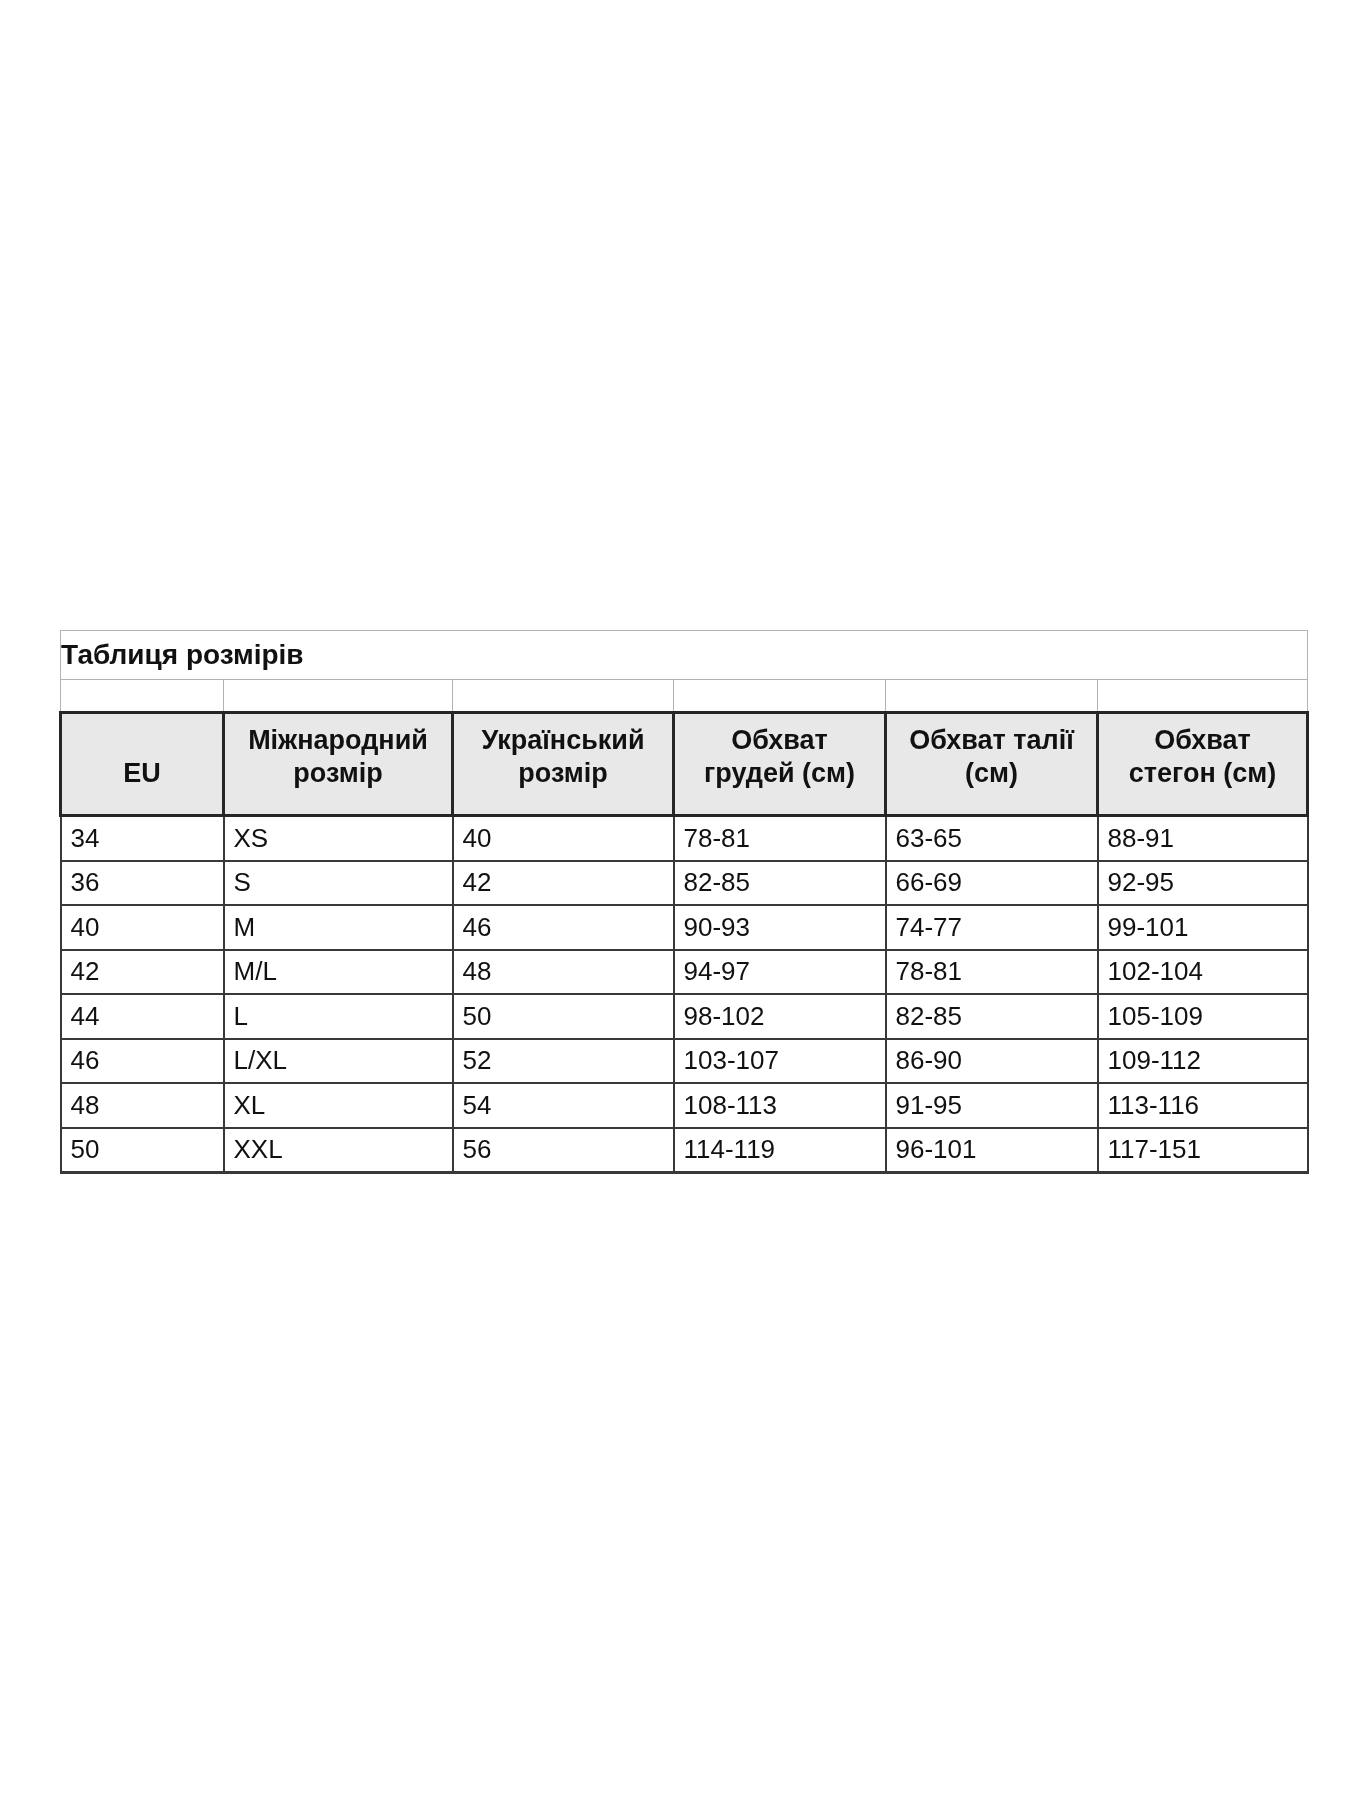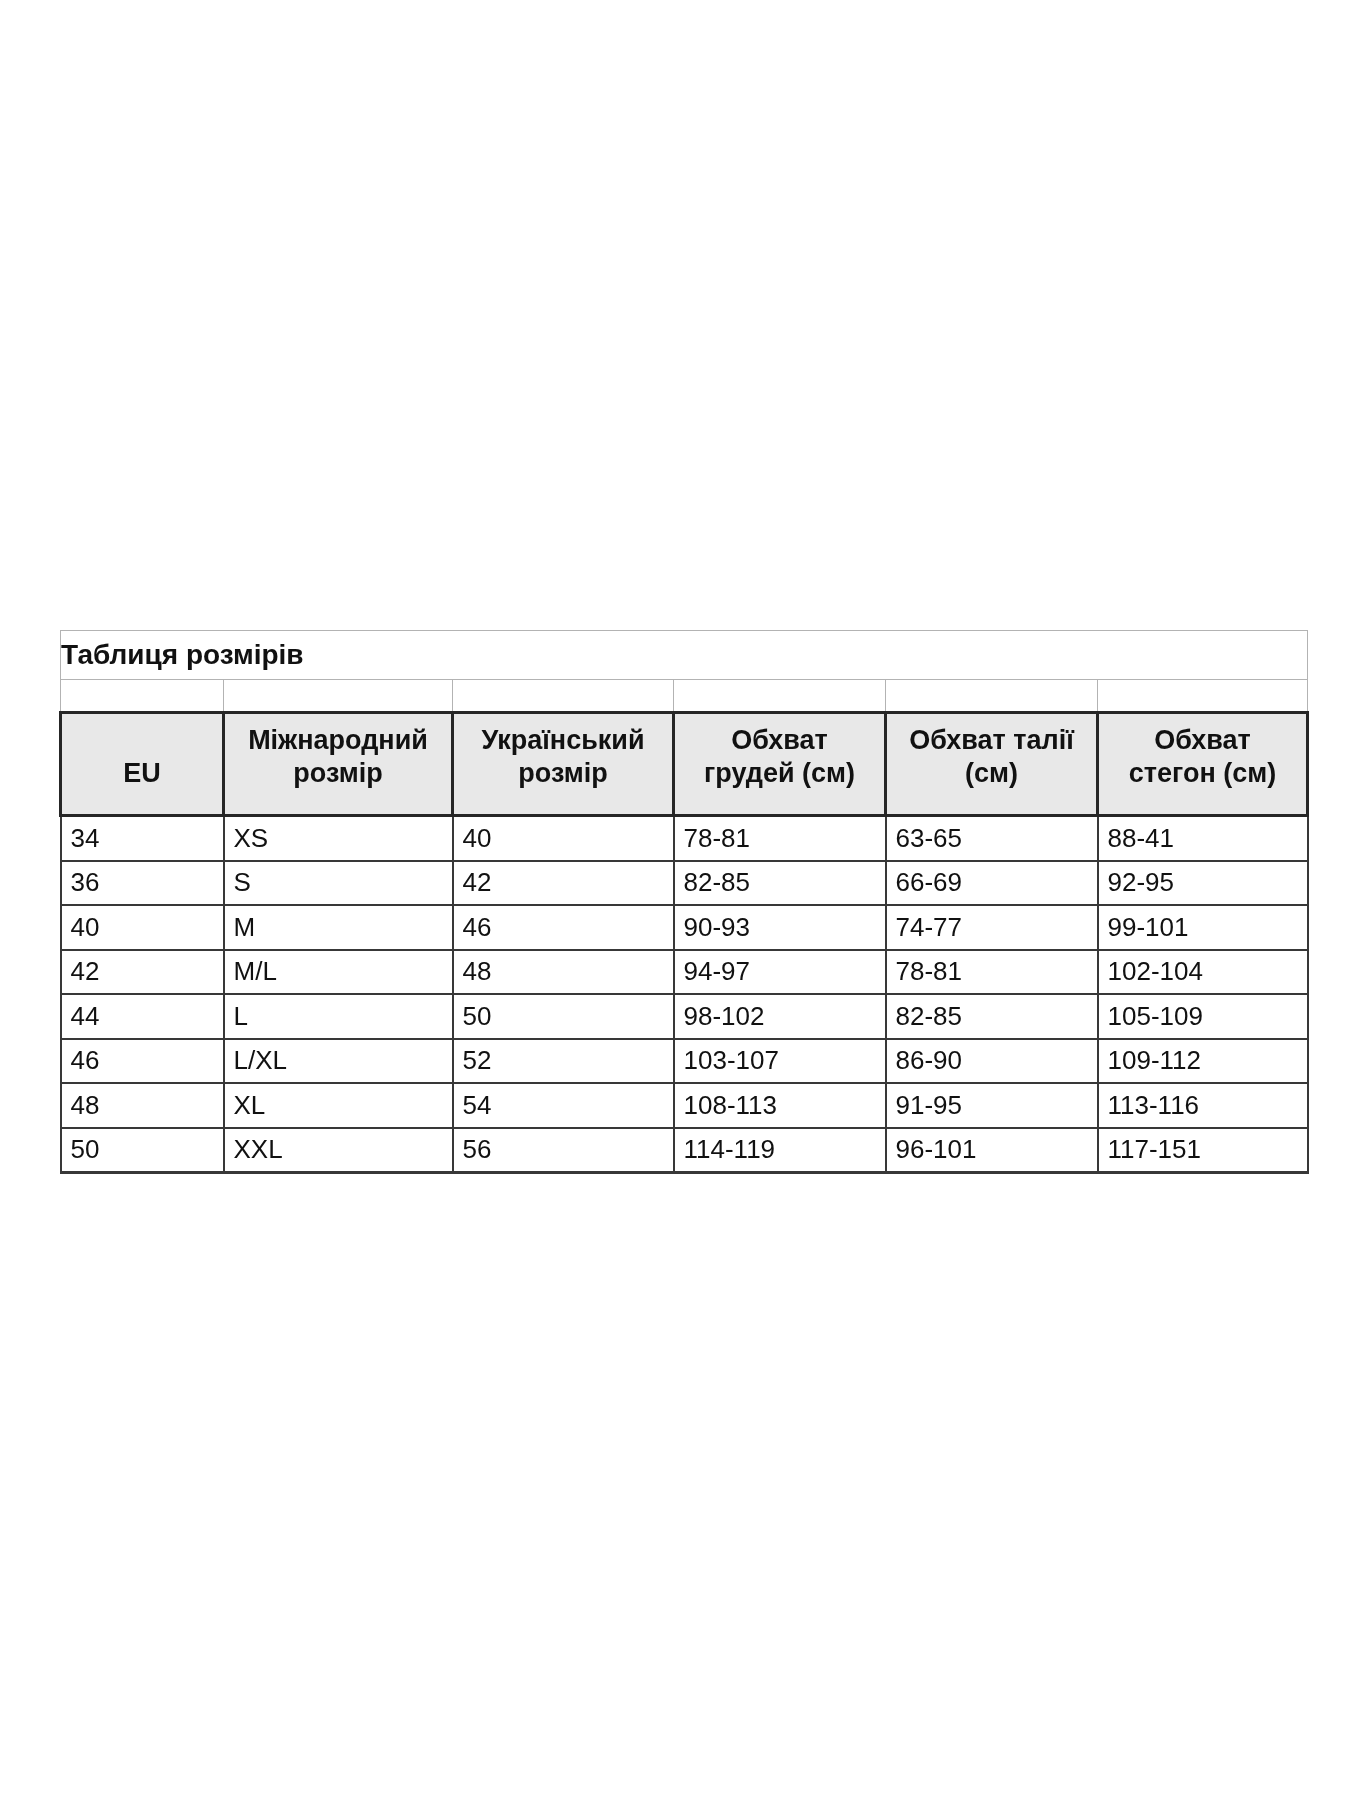--- a/index.html
+++ b/index.html
@@ -104,21 +104,21 @@
         <th>Обхват<br>стегон (см)</th>
       </tr>
     </thead>
     <tbody class="data-rows" id="data-rows">
         <tr>
           <td>34</td>
           <td>XS</td>
           <td>40</td>
           <td>78-81</td>
           <td>63-65</td>
-          <td>88-41</td>
+          <td>88-91</td>
         </tr>
         <tr>
           <td>36</td>
           <td>S</td>
           <td>42</td>
           <td>82-85</td>
           <td>66-69</td>
           <td>92-95</td>
         </tr>
         <tr>

